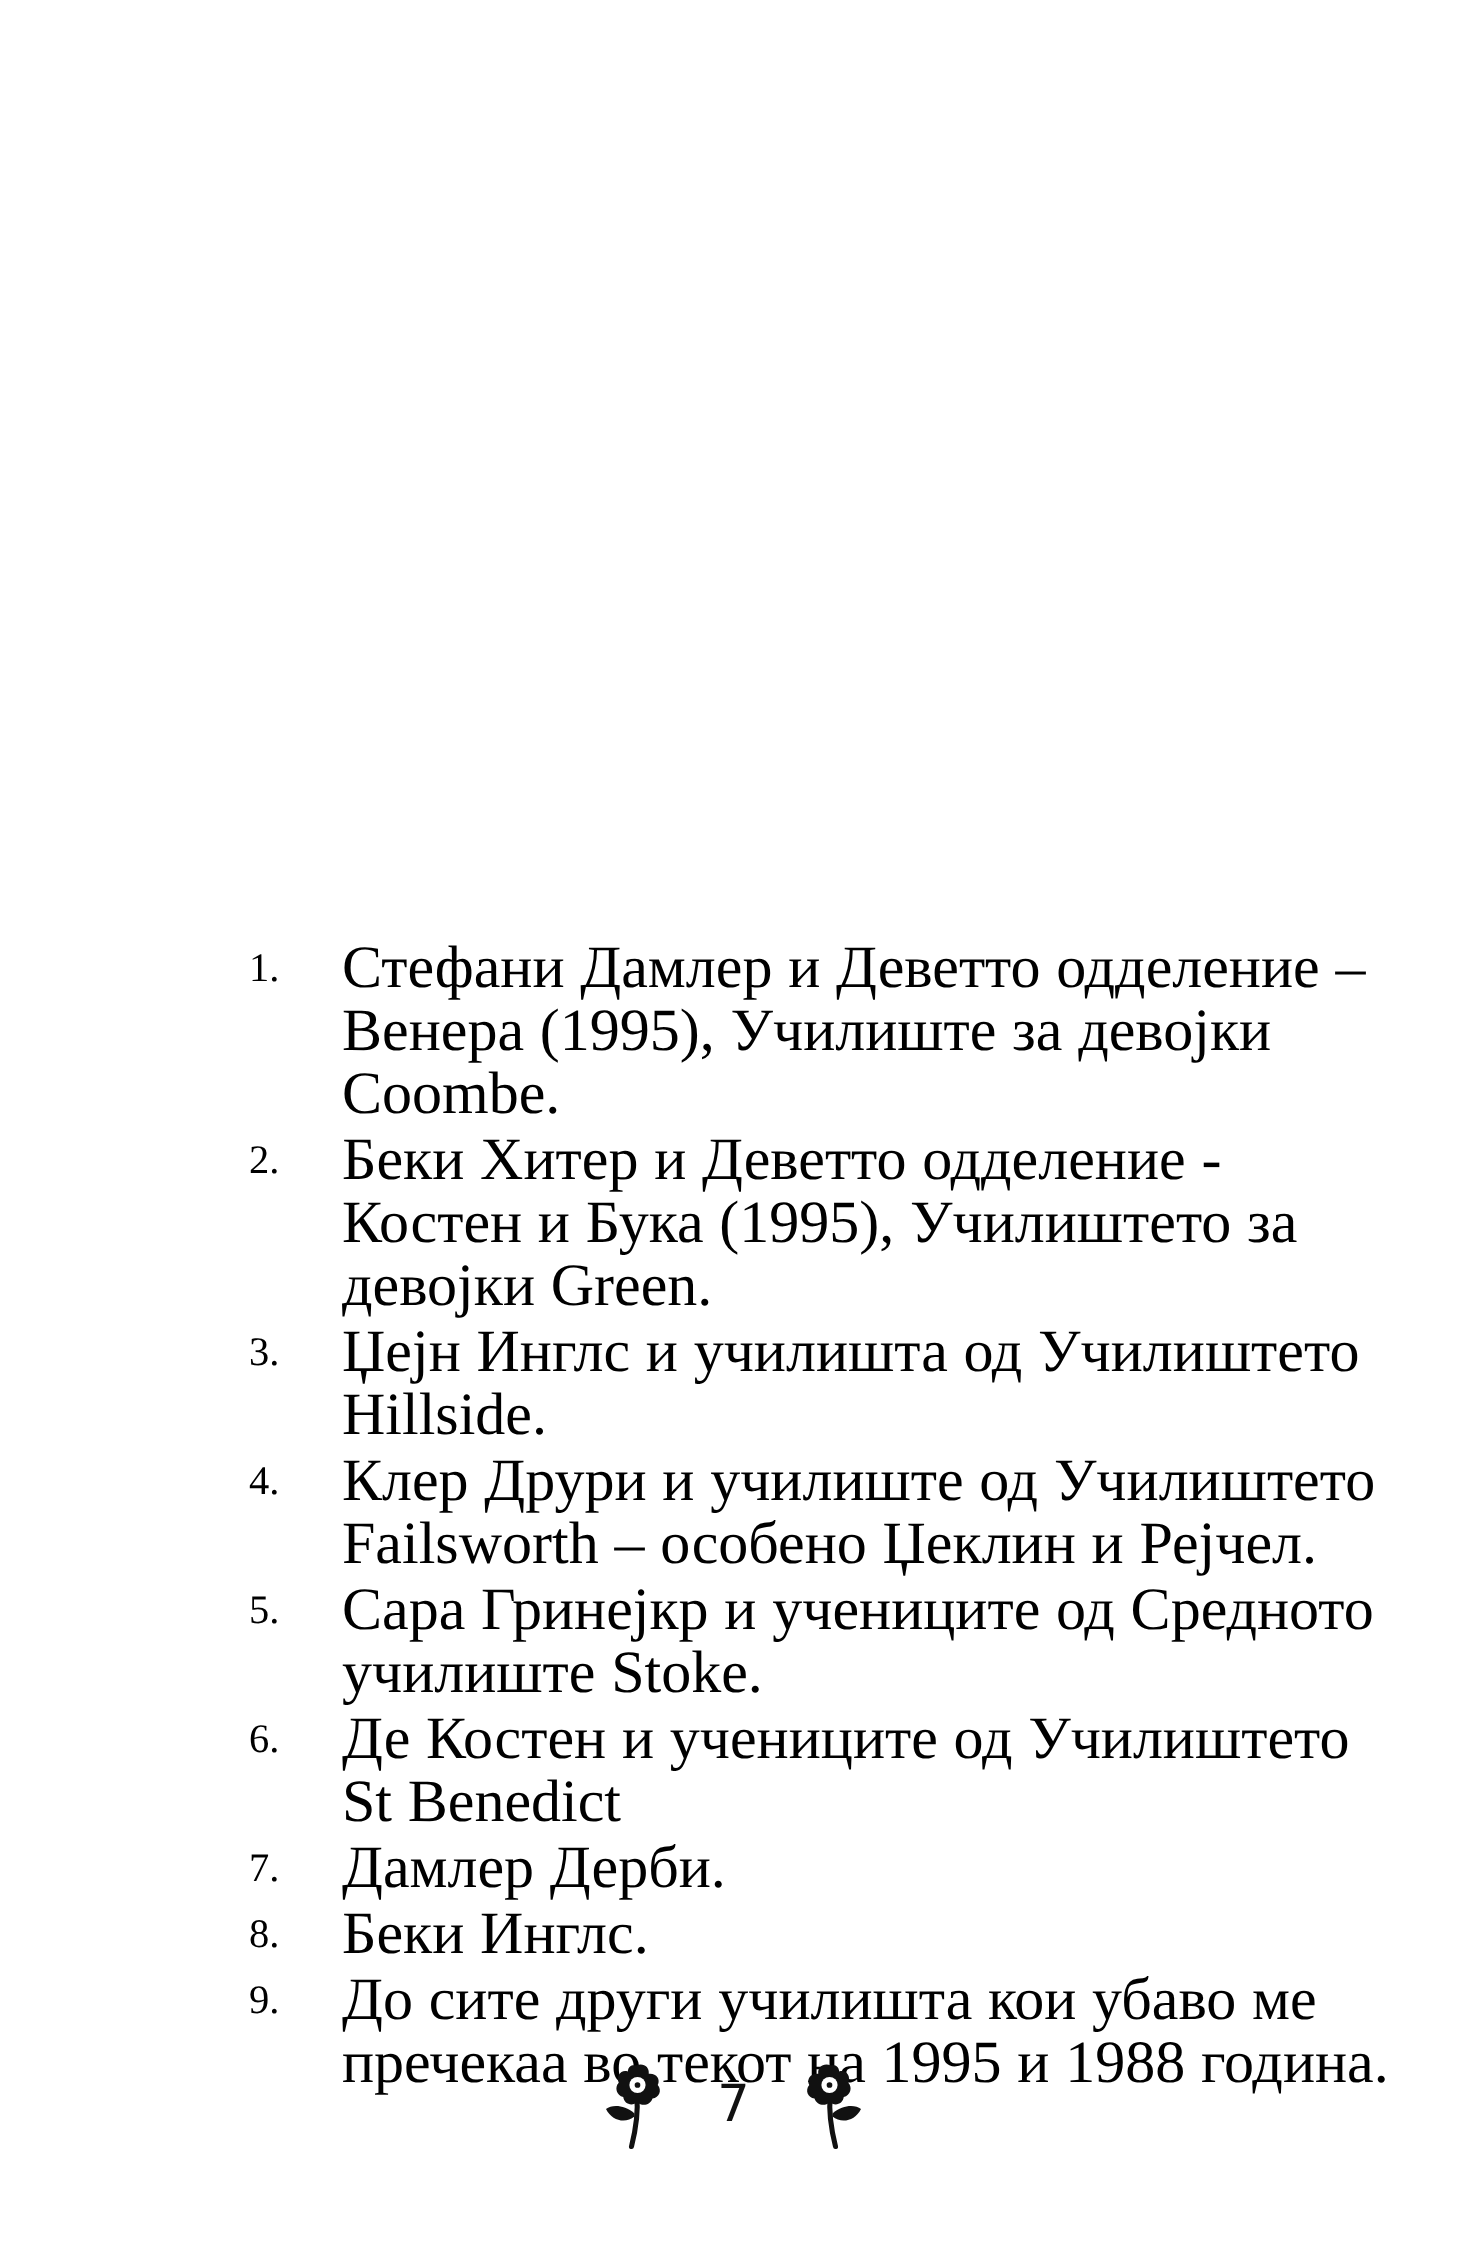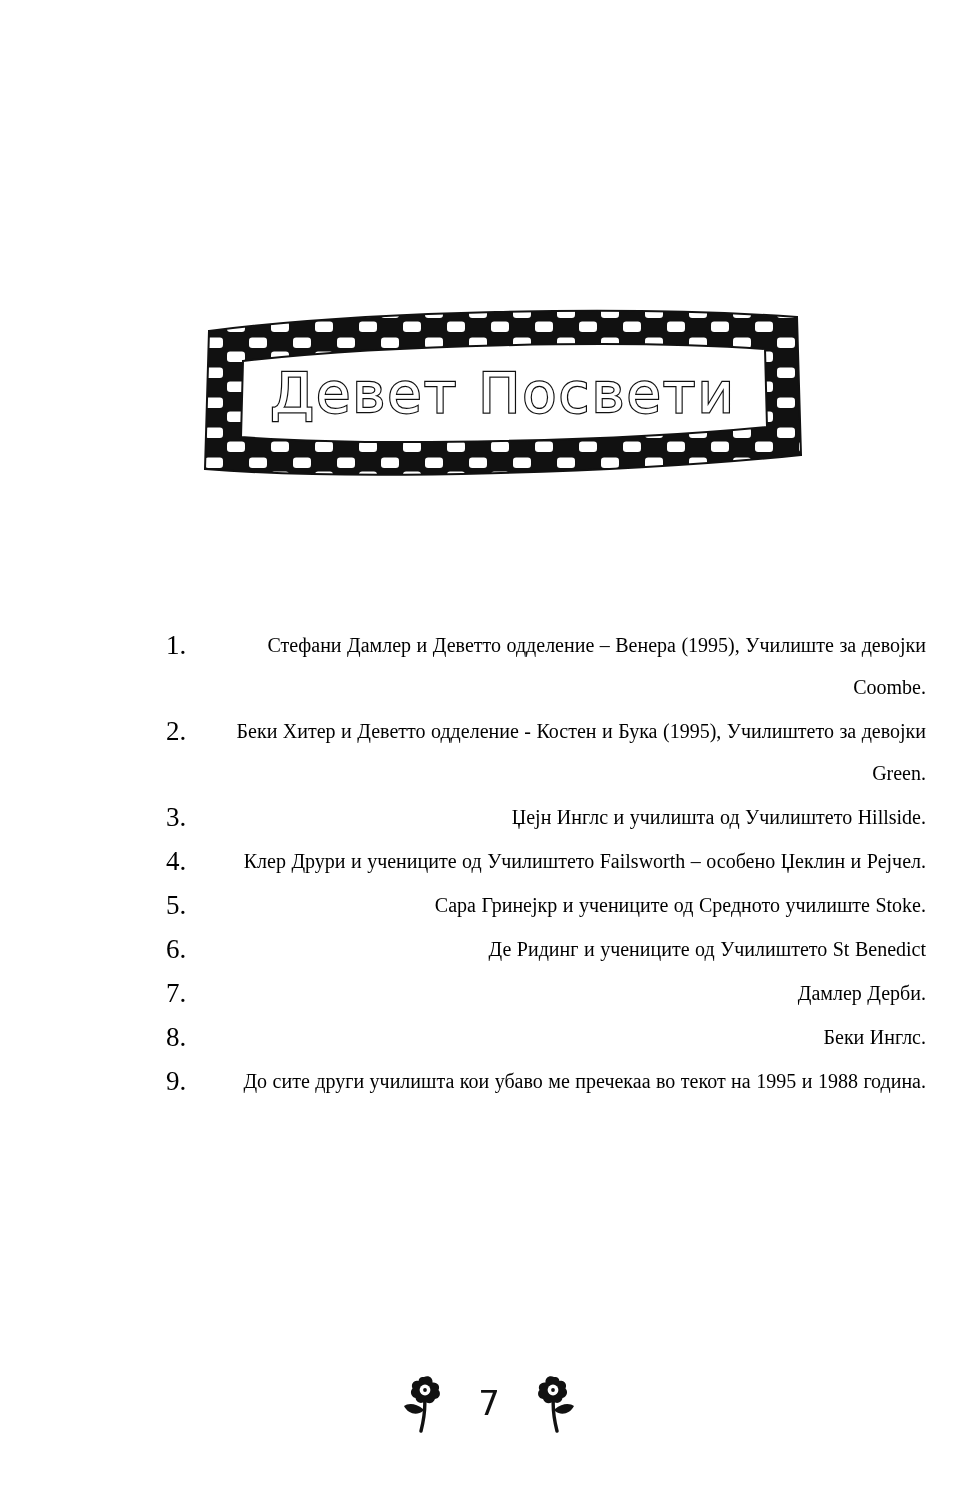--- a/index.html
+++ b/index.html
@@ -66,23 +66,23 @@
     width: 34px;
     text-align: left;
     font-size: 27px;
     line-height: 42px;
     padding-right: 28px;
     white-space: nowrap;
   }
 
   .item-text {
     flex: 1 1 auto;
-    font-size: 20px;
+    font-size: 40px;
     line-height: 42px;
-    text-align: right;
+    text-align: left;
     word-spacing: 0.5px;
   }
 
   
   .footer {
     position: absolute;
     left: 0;
     top: 1373px;
     width: 978px;
     display: flex;
@@ -107,87 +107,51 @@
     font-weight: 400;
     line-height: 60px;
     color: #111111;
   }
 </style>
 </head>
 <body>
 
 <div class="page">
 
-  <div class="banner-wrap">
-    <svg class="banner-svg" viewBox="0 0 600 180" xmlns="http://www.w3.org/2000/svg">
-      <defs>
-
-        <pattern id="checkerTile" width="44" height="30" patternUnits="userSpaceOnUse">
-          <rect x="0" y="0" width="44" height="30" fill="#111111"></rect>
-          <rect x="2" y="2.5" width="18" height="10.5" rx="3.2" ry="3.2" fill="#ffffff"></rect>
-          <rect x="24" y="16.5" width="18" height="10.5" rx="3.2" ry="3.2" fill="#ffffff"></rect>
-        </pattern>
-
-        <path id="bannerOuter" d="M 6,26
-                 C 160,6 420,0 594,12
-                 L 598,150
-                 C 420,168 150,176 2,164
-                 Z"></path>
-
-        <path id="bannerInner" d="M 40,56
-                 C 180,40 420,34 562,44
-                 L 564,122
-                 C 420,136 176,142 38,132
-                 Z"></path>
-        <clipPath id="bannerClip">
-          <use href="#bannerOuter"></use>
-        </clipPath>
-      </defs>
-
-      <g clip-path="url(#bannerClip)">
-        <use href="#bannerOuter" fill="url(#checkerTile)"></use>
-      </g>
-      <use href="#bannerOuter" fill="none" stroke="#111111" stroke-width="2"></use>
-
-      <use href="#bannerInner" fill="#ffffff" stroke="#111111" stroke-width="2"></use>
-
-      <text class="banner-title-text" x="300" y="107" text-anchor="middle">Девет Посвети</text>
-    </svg>
-  </div>
 
   <ol class="dedication-list">
 
     <li class="list-item">
       <span class="item-number">1.</span>
       <span class="item-text">Стефани Дамлер и Деветто одделение – Венера (1995), Училиште за девојки Coombe.</span>
     </li>
 
     <li class="list-item">
       <span class="item-number">2.</span>
       <span class="item-text">Беки Хитер и Деветто одделение - Костен и Бука (1995), Училиштето за девојки Green.</span>
     </li>
 
     <li class="list-item">
       <span class="item-number">3.</span>
       <span class="item-text">Џејн Инглс и училишта од Училиштето Hillside.</span>
     </li>
 
     <li class="list-item">
       <span class="item-number">4.</span>
-      <span class="item-text">Клер Друри и учениците од Училиштето Failsworth – особено Џеклин и Рејчел.</span>
+      <span class="item-text">Клер Друри и училиште од Училиштето Failsworth – особено Џеклин и Рејчел.</span>
     </li>
 
     <li class="list-item">
       <span class="item-number">5.</span>
       <span class="item-text">Сара Гринејкр и учениците од Средното училиште Stoke.</span>
     </li>
 
     <li class="list-item">
       <span class="item-number">6.</span>
-      <span class="item-text">Де Ридинг и учениците од Училиштето St Benedict</span>
+      <span class="item-text">Де Костен и учениците од Училиштето St Benedict</span>
     </li>
 
     <li class="list-item">
       <span class="item-number">7.</span>
       <span class="item-text">Дамлер Дерби.</span>
     </li>
 
     <li class="list-item">
       <span class="item-number">8.</span>
       <span class="item-text">Беки Инглс.</span>

